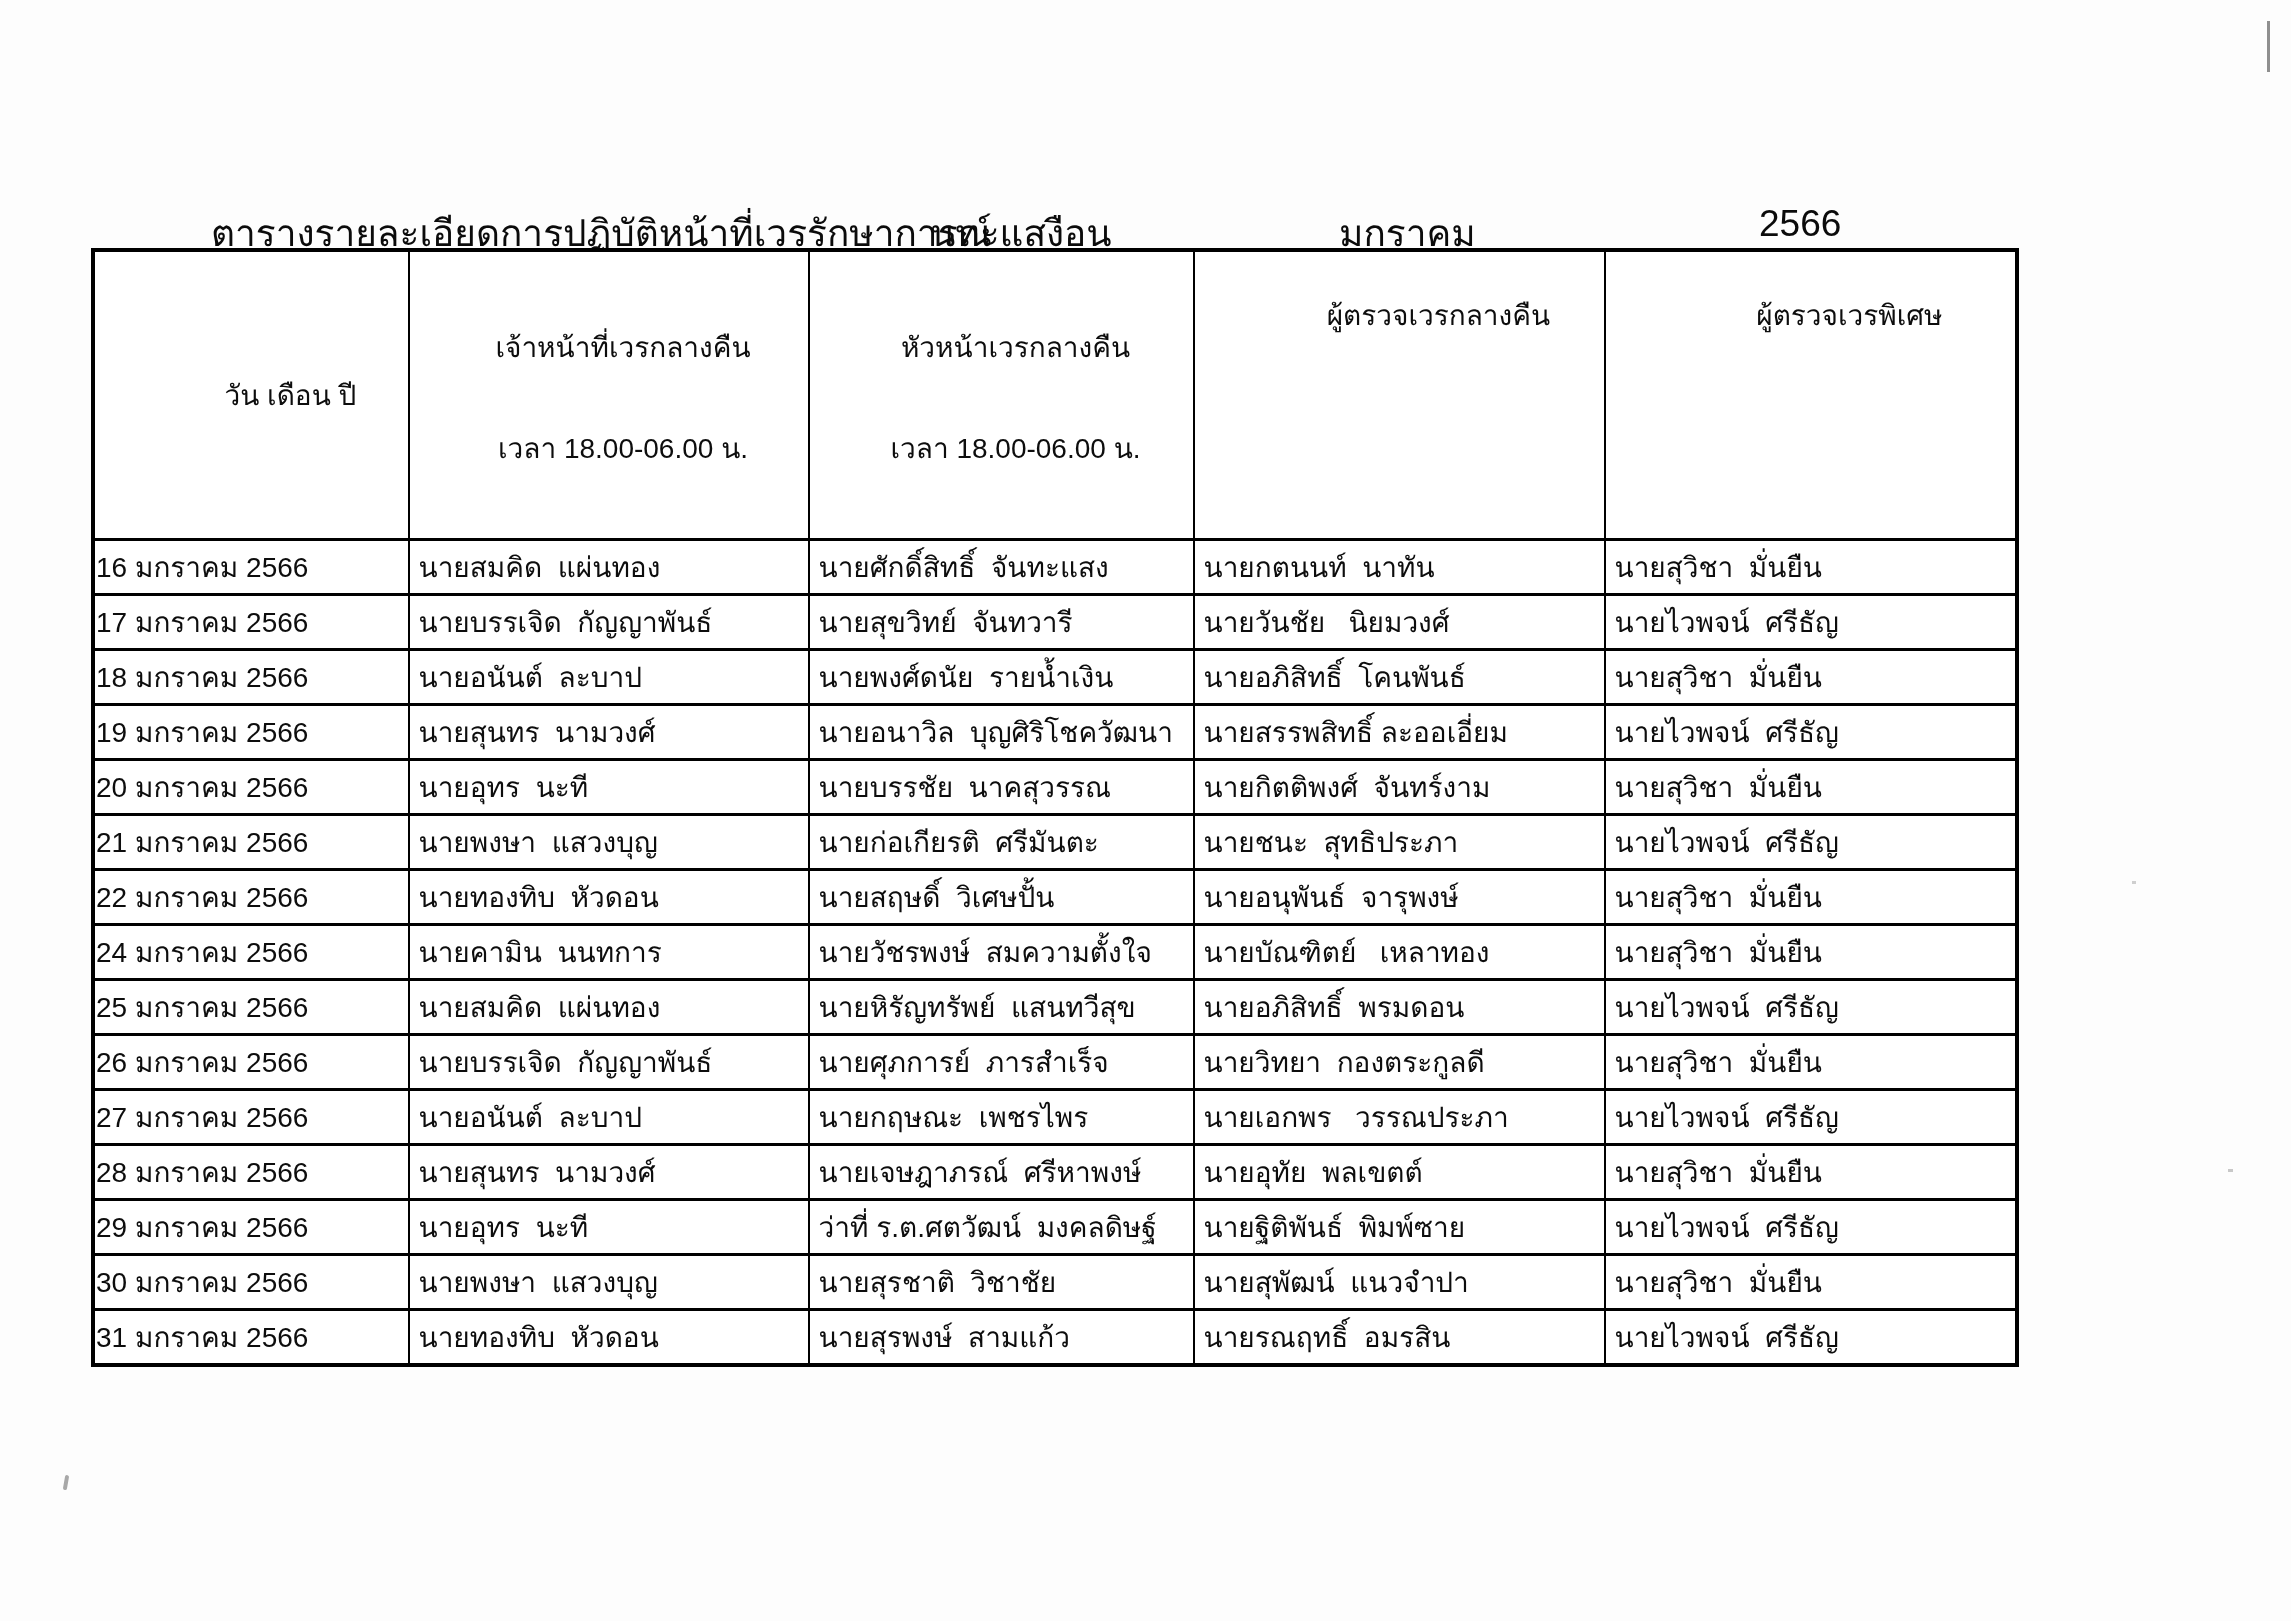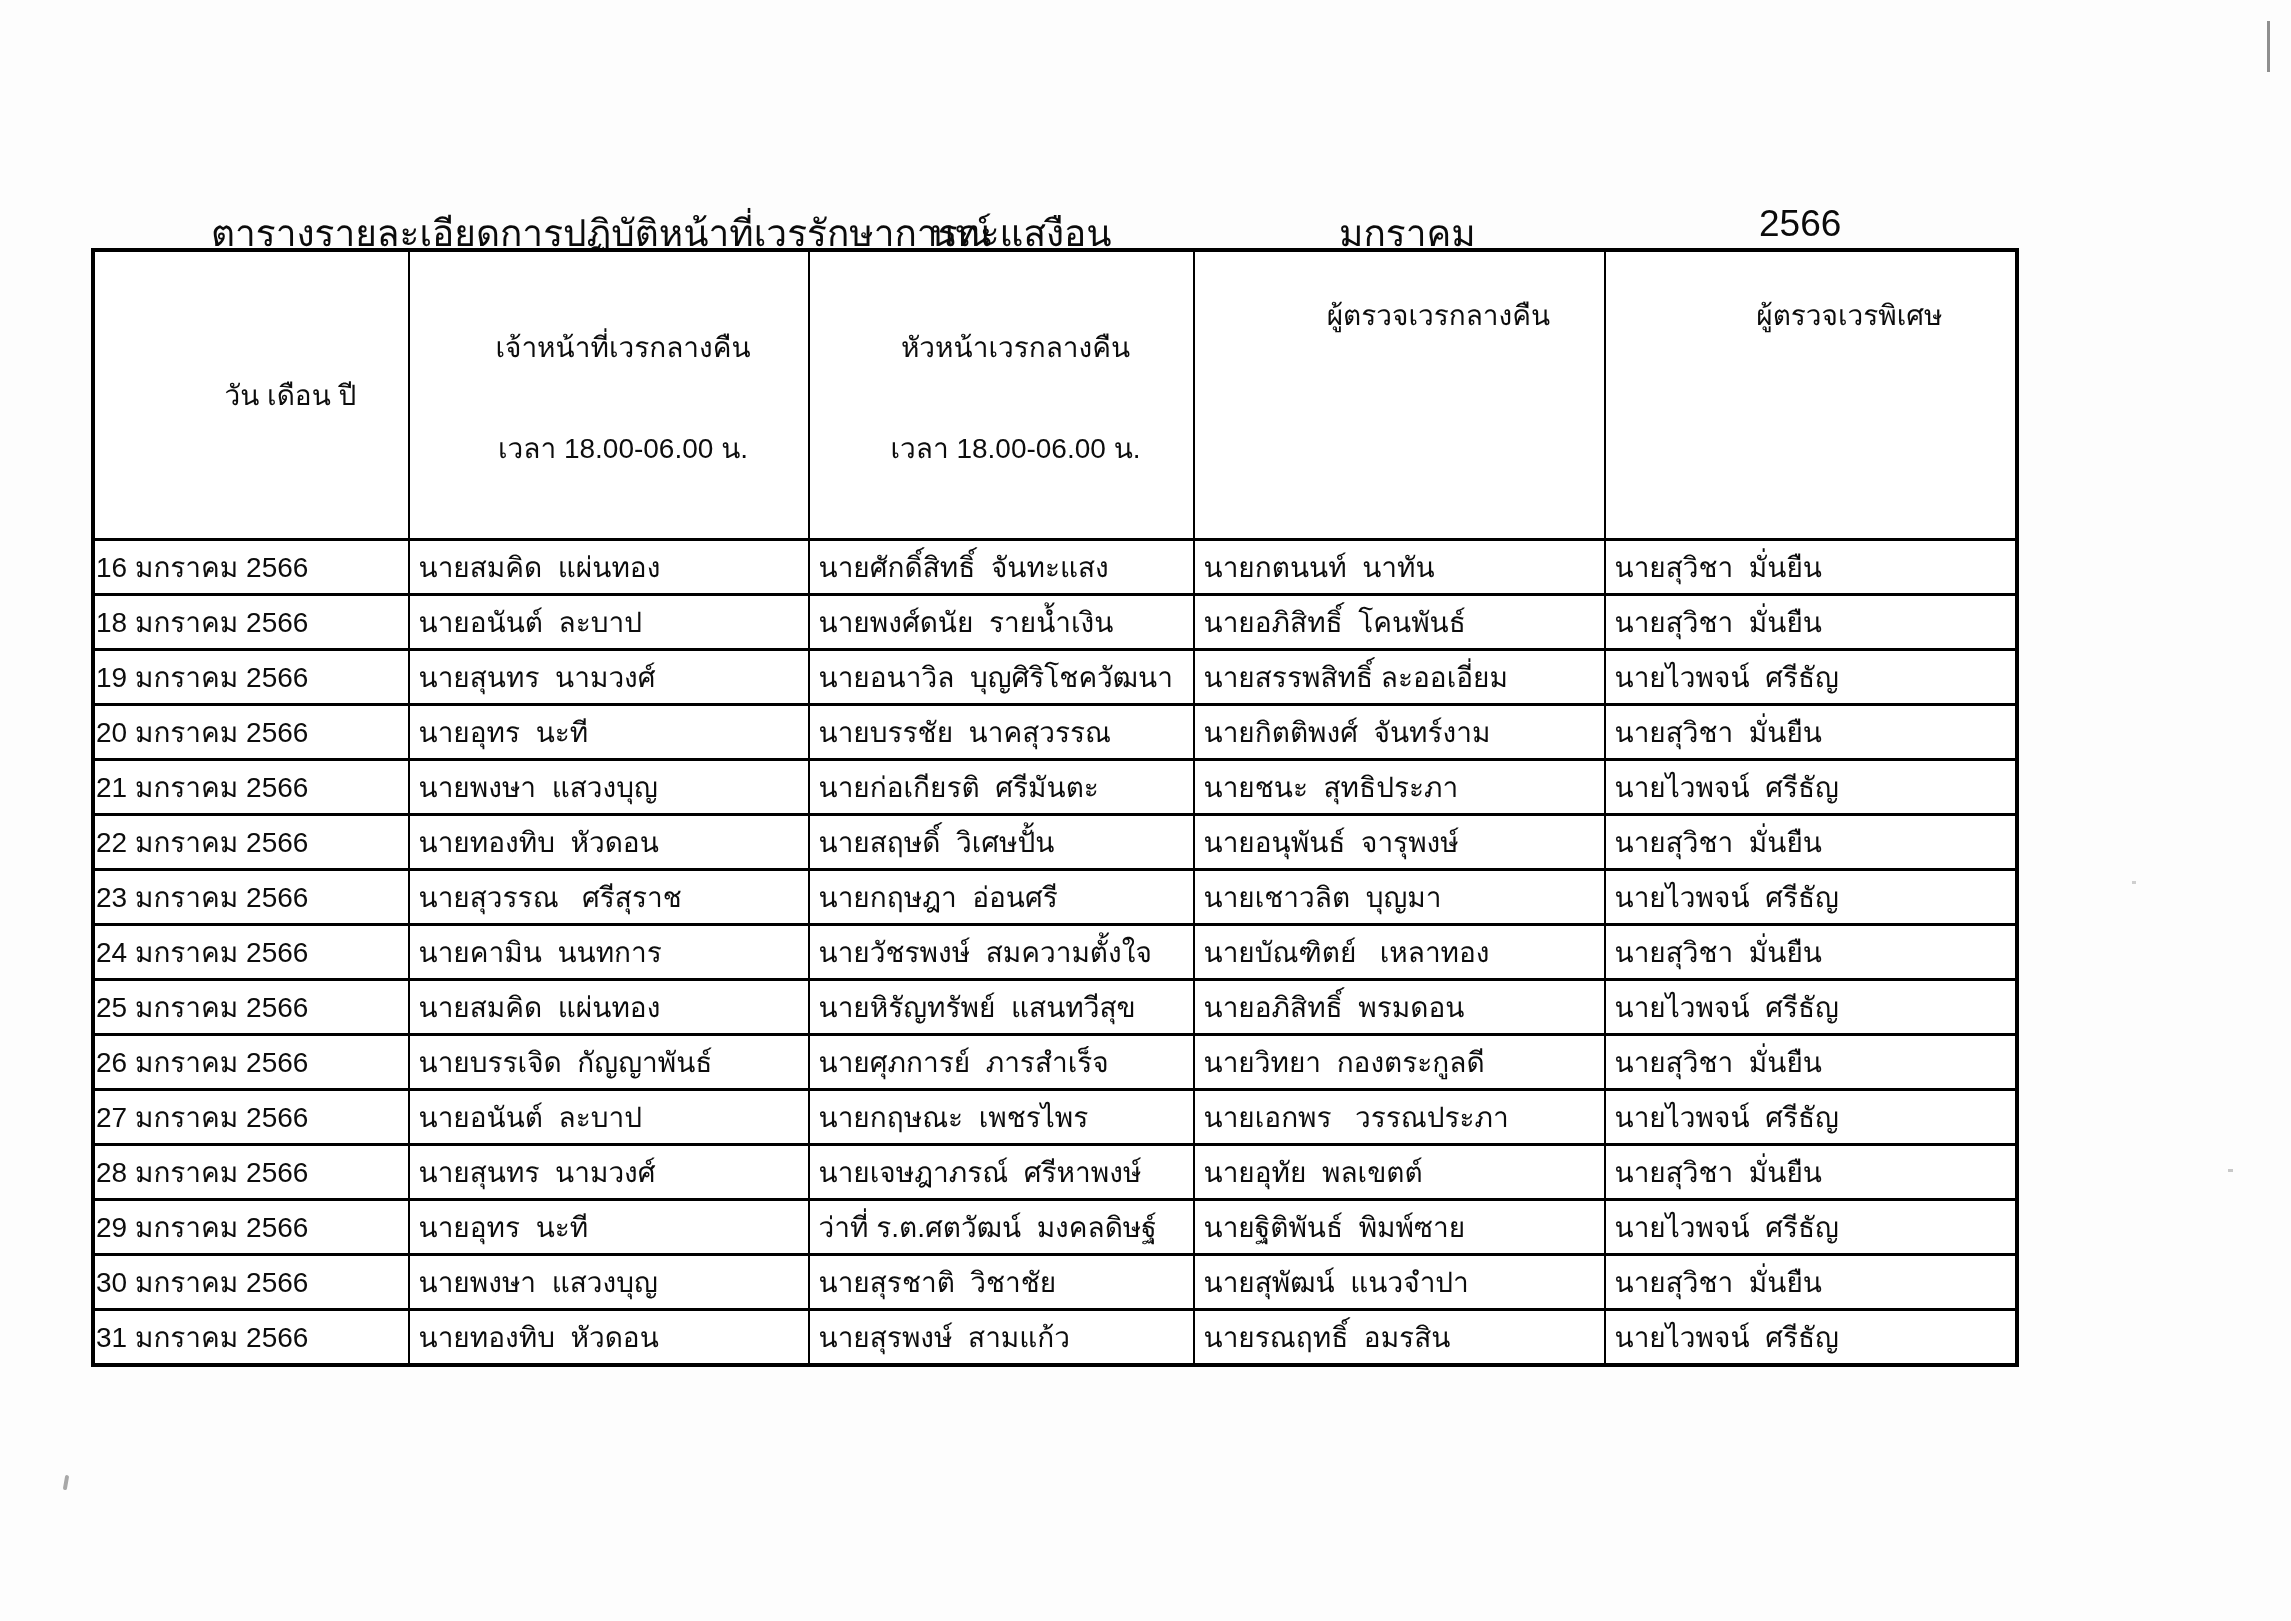--- a/index.html
+++ b/index.html
@@ -127,20 +127,27 @@
     </thead>
     <tbody>
         <tr>
           <td class="date-cell">16 มกราคม 2566</td>
           <td class="name-cell">นายสมคิด  แผ่นทอง</td>
           <td class="name-cell">นายศักดิ์สิทธิ์  จันทะแสง</td>
           <td class="name-cell">นายกตนนท์  นาทัน</td>
           <td class="name-cell">นายสุวิชา  มั่นยืน</td>
         </tr>
         <tr>
+          <td class="date-cell">17 มกราคม 2566</td>
+          <td class="name-cell">นายบรรเจิด  กัญญาพันธ์</td>
+          <td class="name-cell">นายสุขวิทย์  จันทวารี</td>
+          <td class="name-cell">นายวันชัย   นิยมวงศ์</td>
+          <td class="name-cell">นายไวพจน์  ศรีธัญ</td>
+        </tr>
+        <tr>
           <td class="date-cell">18 มกราคม 2566</td>
           <td class="name-cell">นายอนันต์  ละบาป</td>
           <td class="name-cell">นายพงศ์ดนัย  รายน้ำเงิน</td>
           <td class="name-cell">นายอภิสิทธิ์  โคนพันธ์</td>
           <td class="name-cell">นายสุวิชา  มั่นยืน</td>
         </tr>
         <tr>
           <td class="date-cell">19 มกราคม 2566</td>
           <td class="name-cell">นายสุนทร  นามวงศ์</td>
           <td class="name-cell">นายอนาวิล  บุญศิริโชควัฒนา</td>
@@ -162,27 +169,20 @@
           <td class="name-cell">นายไวพจน์  ศรีธัญ</td>
         </tr>
         <tr>
           <td class="date-cell">22 มกราคม 2566</td>
           <td class="name-cell">นายทองทิบ  หัวดอน</td>
           <td class="name-cell">นายสฤษดิ์  วิเศษปั้น</td>
           <td class="name-cell">นายอนุพันธ์  จารุพงษ์</td>
           <td class="name-cell">นายสุวิชา  มั่นยืน</td>
         </tr>
         <tr>
-          <td class="date-cell">23 มกราคม 2566</td>
-          <td class="name-cell">นายสุวรรณ   ศรีสุราช</td>
-          <td class="name-cell">นายกฤษฎา  อ่อนศรี</td>
-          <td class="name-cell">นายเชาวลิต  บุญมา</td>
-          <td class="name-cell">นายไวพจน์  ศรีธัญ</td>
-        </tr>
-        <tr>
           <td class="date-cell">24 มกราคม 2566</td>
           <td class="name-cell">นายคามิน  นนทการ</td>
           <td class="name-cell">นายวัชรพงษ์  สมความตั้งใจ</td>
           <td class="name-cell">นายบัณฑิตย์   เหลาทอง</td>
           <td class="name-cell">นายสุวิชา  มั่นยืน</td>
         </tr>
         <tr>
           <td class="date-cell">25 มกราคม 2566</td>
           <td class="name-cell">นายสมคิด  แผ่นทอง</td>
           <td class="name-cell">นายหิรัญทรัพย์  แสนทวีสุข</td>

